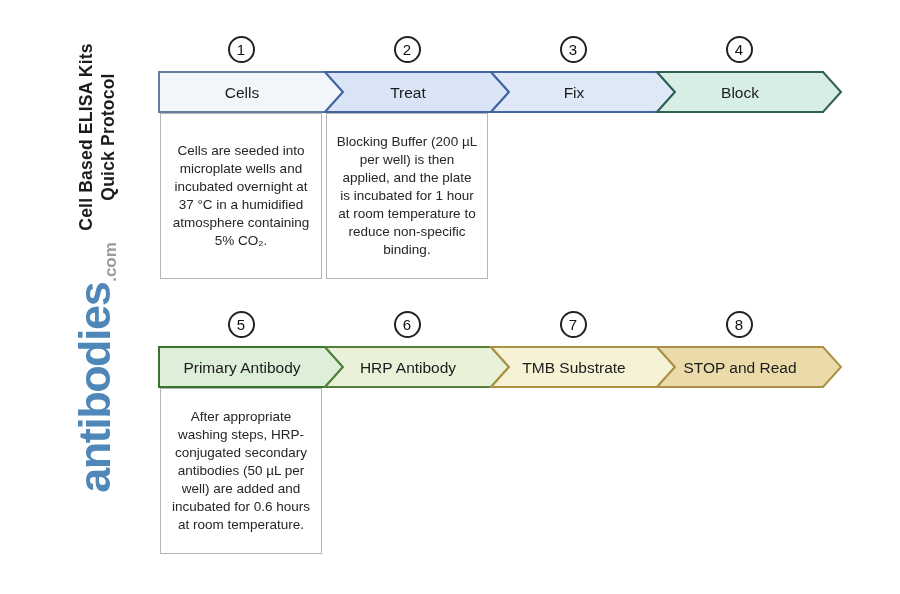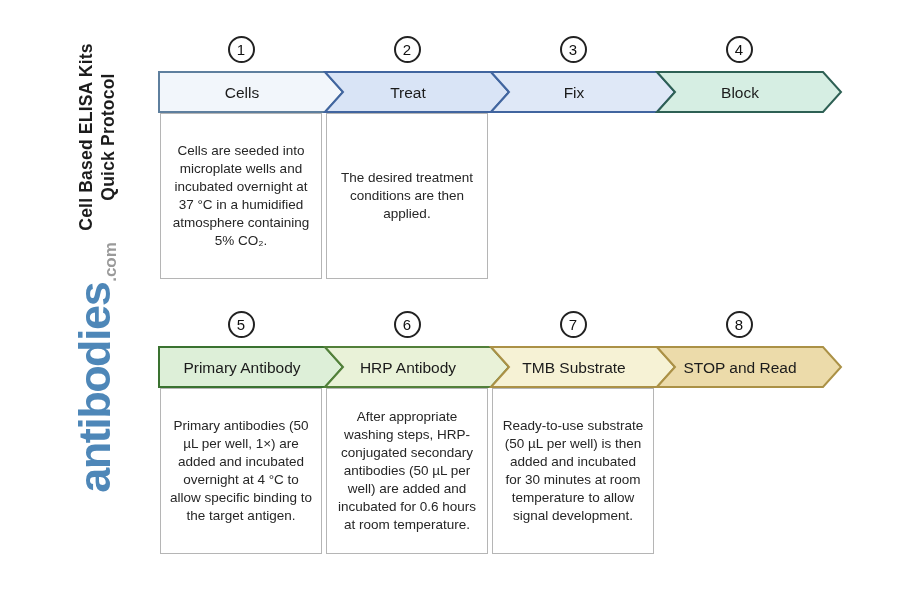--- a/index.html
+++ b/index.html
@@ -94,21 +94,21 @@
           <polygon points="333,1 499,1 517,21 499,41 333,41 351,21" fill="#dfe8f7" stroke="#41659f" stroke-width="2" stroke-linejoin="miter"></polygon>
           <text x="416" y="26.5" text-anchor="middle" class="arrow-label">Fix</text>
           <polygon points="499,1 665,1 683,21 665,41 499,41 517,21" fill="#d6eee3" stroke="#2e6054" stroke-width="2" stroke-linejoin="miter"></polygon>
           <text x="582" y="26.5" text-anchor="middle" class="arrow-label">Block</text>
         </svg>
   <div class="boxes">
           <div class="dbox">
             <p>Cells are seeded into microplate wells and incubated overnight at 37 °C in a humidified atmosphere containing 5% CO₂.</p>
           </div>
           <div class="dbox">
-            <p>The desired treatment conditions are then applied.</p>
+            <p>Blocking Buffer (200 µL per well) is then applied, and the plate is incubated for 1 hour at room temperature to reduce non-specific binding.</p>
           </div>
         </div>
 </section>
     <section class="row">
   <div class="badges">
           <div class="badge-cell">
             <div class="badge">5</div>
           </div>
           <div class="badge-cell">
             <div class="badge">6</div>
@@ -125,25 +125,19 @@
           <text x="84" y="26.5" text-anchor="middle" class="arrow-label">Primary Antibody</text>
           <polygon points="167,1 333,1 351,21 333,41 167,41 185,21" fill="#e9f2d8" stroke="#52803a" stroke-width="2" stroke-linejoin="miter"></polygon>
           <text x="250" y="26.5" text-anchor="middle" class="arrow-label">HRP Antibody</text>
           <polygon points="333,1 499,1 517,21 499,41 333,41 351,21" fill="#f6f2d5" stroke="#ab9146" stroke-width="2" stroke-linejoin="miter"></polygon>
           <text x="416" y="26.5" text-anchor="middle" class="arrow-label">TMB Substrate</text>
           <polygon points="499,1 665,1 683,21 665,41 499,41 517,21" fill="#ecdbaa" stroke="#ab9146" stroke-width="2" stroke-linejoin="miter"></polygon>
           <text x="582" y="26.5" text-anchor="middle" class="arrow-label">STOP and Read</text>
         </svg>
   <div class="boxes">
           <div class="dbox">
-            <p>Primary antibodies (50 µL per well, 1×) are added and incubated overnight at 4 °C to allow specific binding to the target antigen.</p>
-          </div>
-          <div class="dbox">
             <p>After appropriate washing steps, HRP-conjugated secondary antibodies (50 µL per well) are added and incubated for 0.6 hours at room temperature.</p>
-          </div>
-          <div class="dbox">
-            <p>Ready-to-use substrate (50 µL per well) is then added and incubated for 30 minutes at room temperature to allow signal development.</p>
           </div>
         </div>
 </section>
   </div>
 
 </div>
 
 </body></html>

